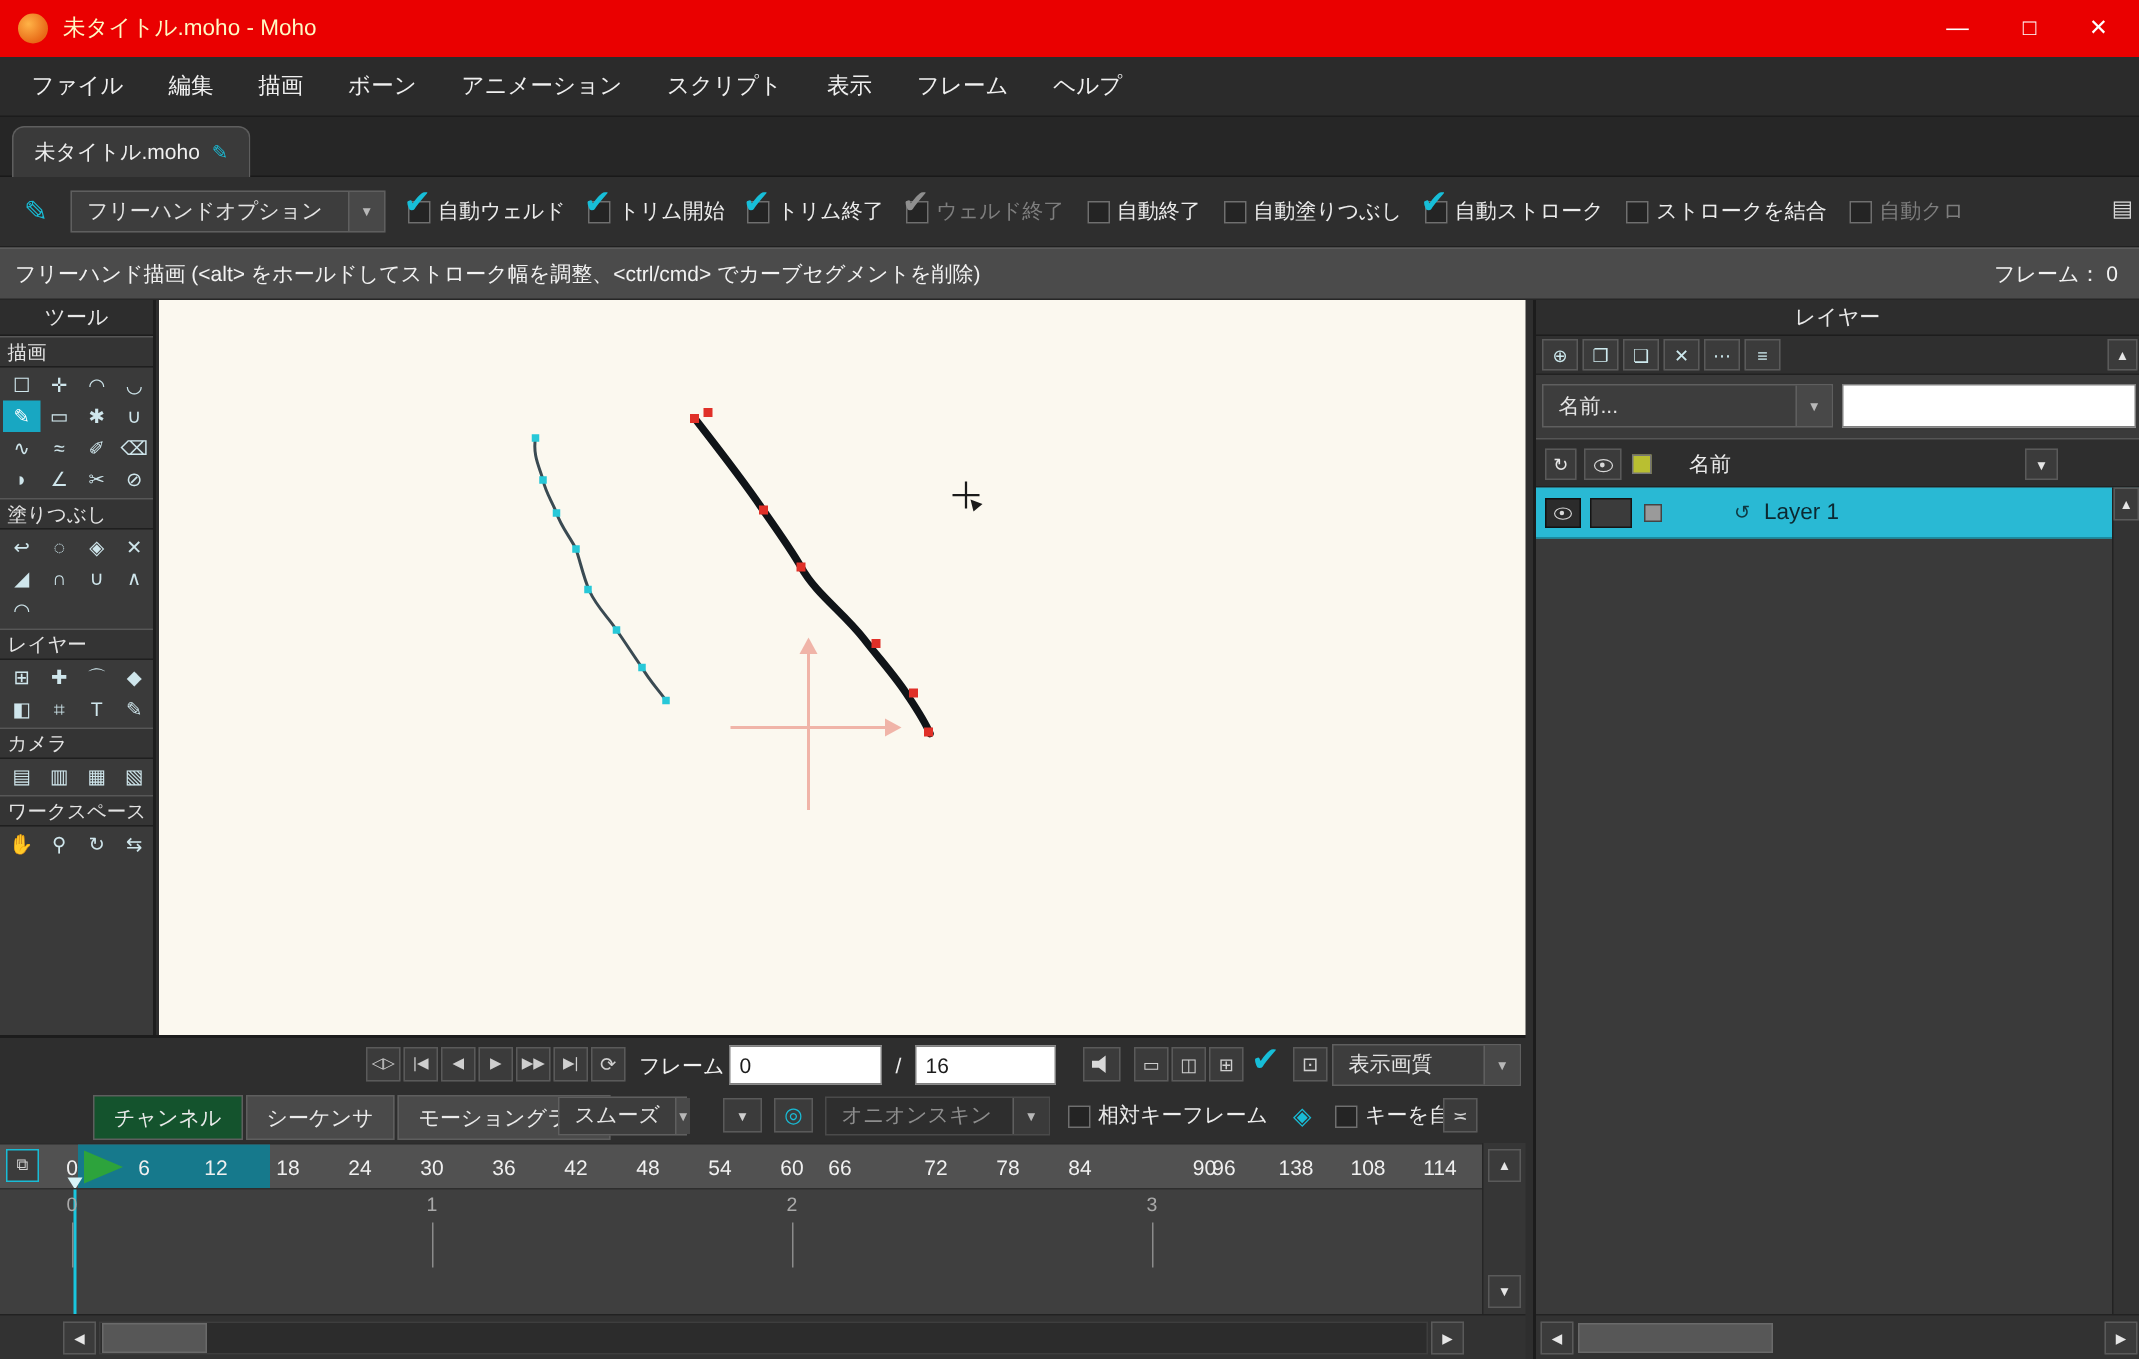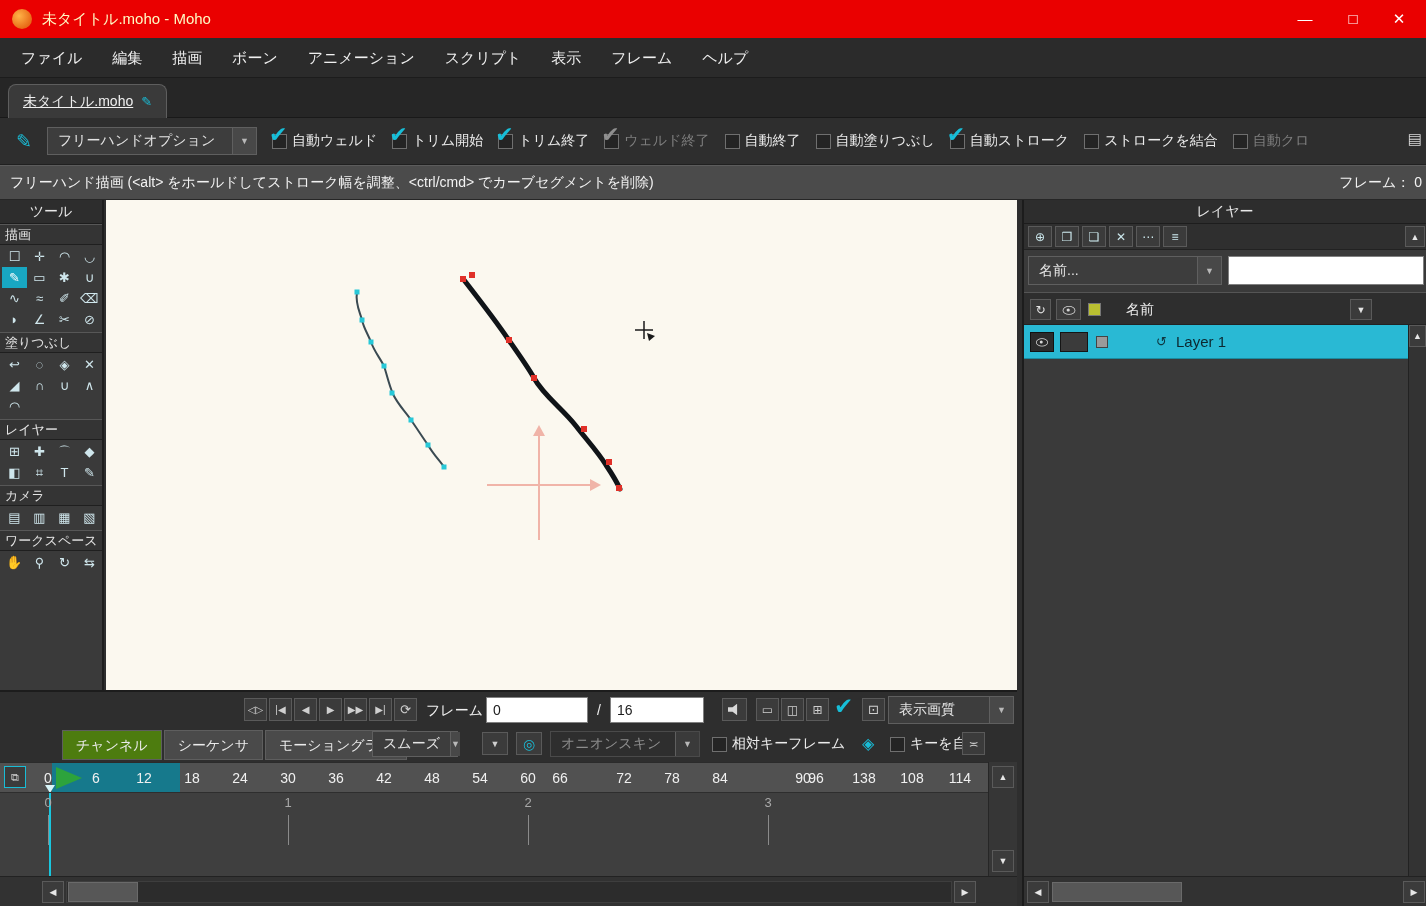--- a/index.html
+++ b/index.html
@@ -18,21 +18,21 @@
 .chk.dis{color:#7e7e7e}
 .chk.dis .mark{color:#8f8f8f}
 .ptitle{height:24px;line-height:23px;text-align:center;background:#2d2d2d;border-bottom:1px solid #1d1d1d;font-size:14px;color:#e8e8e8}
 .sec-h{height:21px;line-height:20px;padding-left:5px;background:#343434;border-top:1px solid #575757;border-bottom:1px solid #1f1f1f;font-size:13px;color:#e4e4e4}
 .tgrid{display:grid;grid-template-columns:repeat(4,25px);padding:1px 0 2px 2px}
 .tcell{height:21px;display:flex;align-items:center;justify-content:center;font-size:13px;color:#cfe6ec;position:relative}
 .tcell.active{background:#18a7c2;color:#fff}
 .tbtn{position:absolute;width:23px;height:23px;background:#3b3b3b;border:1px solid #5a5a5a;color:#cfcfcf;font-size:10px;display:flex;align-items:center;justify-content:center}
 .tin{position:absolute;background:#fff;color:#1c1c1c;border:1px solid #808080;font-size:14px;padding:0 6px;font-family:inherit}
 .ttab{height:30px;line-height:28px;padding:0 13px;background:#4a4a4a;border:1px solid #5e5e5e;font-size:14px;color:#ebebeb}
-.ttab.active{background:#4d7c0f}
+.ttab.active{background:#14532d}
 .rnum{position:absolute;top:0;line-height:30px;transform:translateX(-50%);font-size:14px;color:#f0f0f0}
 .snum{position:absolute;top:2px;transform:translateX(-50%);font-size:13px;color:#a9a9a9}
 .sline{position:absolute;top:22px;height:30px;width:1px;background:#8b8b8b}
 .sarr{position:absolute;background:#3b3b3b;border:1px solid #5a5a5a;color:#e6e6e6;font-size:9px;display:flex;align-items:center;justify-content:center}
 .eye{position:relative;width:16px;height:12px;display:inline-block}
 .eye::before{content:"";position:absolute;left:0;top:1px;width:14px;height:9px;border:1.5px solid #d8d8d8;border-radius:50%}
 .eye::after{content:"";position:absolute;left:5px;top:4px;width:4px;height:4px;background:#d8d8d8;border-radius:50%}
 .spk{width:13px;height:13px;background:#d8d8d8;clip-path:polygon(0 32%,35% 32%,70% 5%,70% 95%,35% 68%,0 68%)}
 </style>
 </head>
@@ -53,21 +53,21 @@
   <span class="menu-item">ボーン</span>
   <span class="menu-item">アニメーション</span>
   <span class="menu-item">スクリプト</span>
   <span class="menu-item">表示</span>
   <span class="menu-item">フレーム</span>
   <span class="menu-item">ヘルプ</span>
 </div>
 
 <div class="abs" style="left:0;top:78px;width:1426px;height:40px;background:#262626;border-bottom:1px solid #191919;">
   <div style="position:absolute;left:8px;top:6px;height:34px;padding:0 14px;background:#3a3a3a;border:1px solid #5e5e5e;border-bottom:none;border-radius:8px 8px 0 0;line-height:32px;">
-    <span style="color:#f0f0f0;font-size:14px;text-decoration:underline;">未タイトル.moho</span>
+    <span style="color:#f0f0f0;font-size:14px;">未タイトル.moho</span>
     <span style="color:#19bcd6;font-size:13px;margin-left:4px;">✎</span>
   </div>
 </div>
 
 <div class="abs" style="left:0;top:118px;width:1426px;height:47px;background:#2e2e2e;border-bottom:1px solid #202020;display:flex;align-items:center;gap:15px;padding-left:16px;overflow:hidden;">
   <span style="color:#19bcd6;font-size:19px;flex:0 0 auto;">✎</span>
   <span class="dd" style="width:210px;">
     <span class="txt" style="flex:1;">フリーハンドオプション</span>
     <span class="arr">▼</span>
   </span>
@@ -110,21 +110,21 @@
     </label>
   <label class="chk dis">
       <span class="box"></span>
       <span>自動クロ</span>
     </label>
 </div>
 <span style="position:absolute;right:4px;top:130px;color:#d8d8d8;font-size:15px;">▤</span>
 
 <div class="abs" style="left:0;top:165px;width:1426px;height:35px;background:#4b4b4b;border-top:1px solid #5c5c5c;border-bottom:1px solid #262626;">
   <span style="position:absolute;left:10px;line-height:33px;font-size:14px;color:#f2f2f2;">フリーハンド描画 (&lt;alt&gt; をホールドしてストローク幅を調整、&lt;ctrl/cmd&gt; でカーブセグメントを削除)</span>
-  <span style="position:absolute;right:4px;line-height:33px;font-size:14px;color:#f2f2f2;">フレーム： 0</span>
+  <span style="position:absolute;right:14px;line-height:33px;font-size:14px;color:#f2f2f2;">フレーム： 0</span>
 </div>
 
 <div class="abs" style="left:0;top:200px;width:104px;height:490px;background:#3a3a3a;border-right:2px solid #1e1e1e;">
   <div class="ptitle">ツール</div>
 
   <div class="sec-h">描画</div>
   <div class="tgrid">
     <span class="tcell">☐</span>
     <span class="tcell">✛</span>
     <span class="tcell">◠</span>

